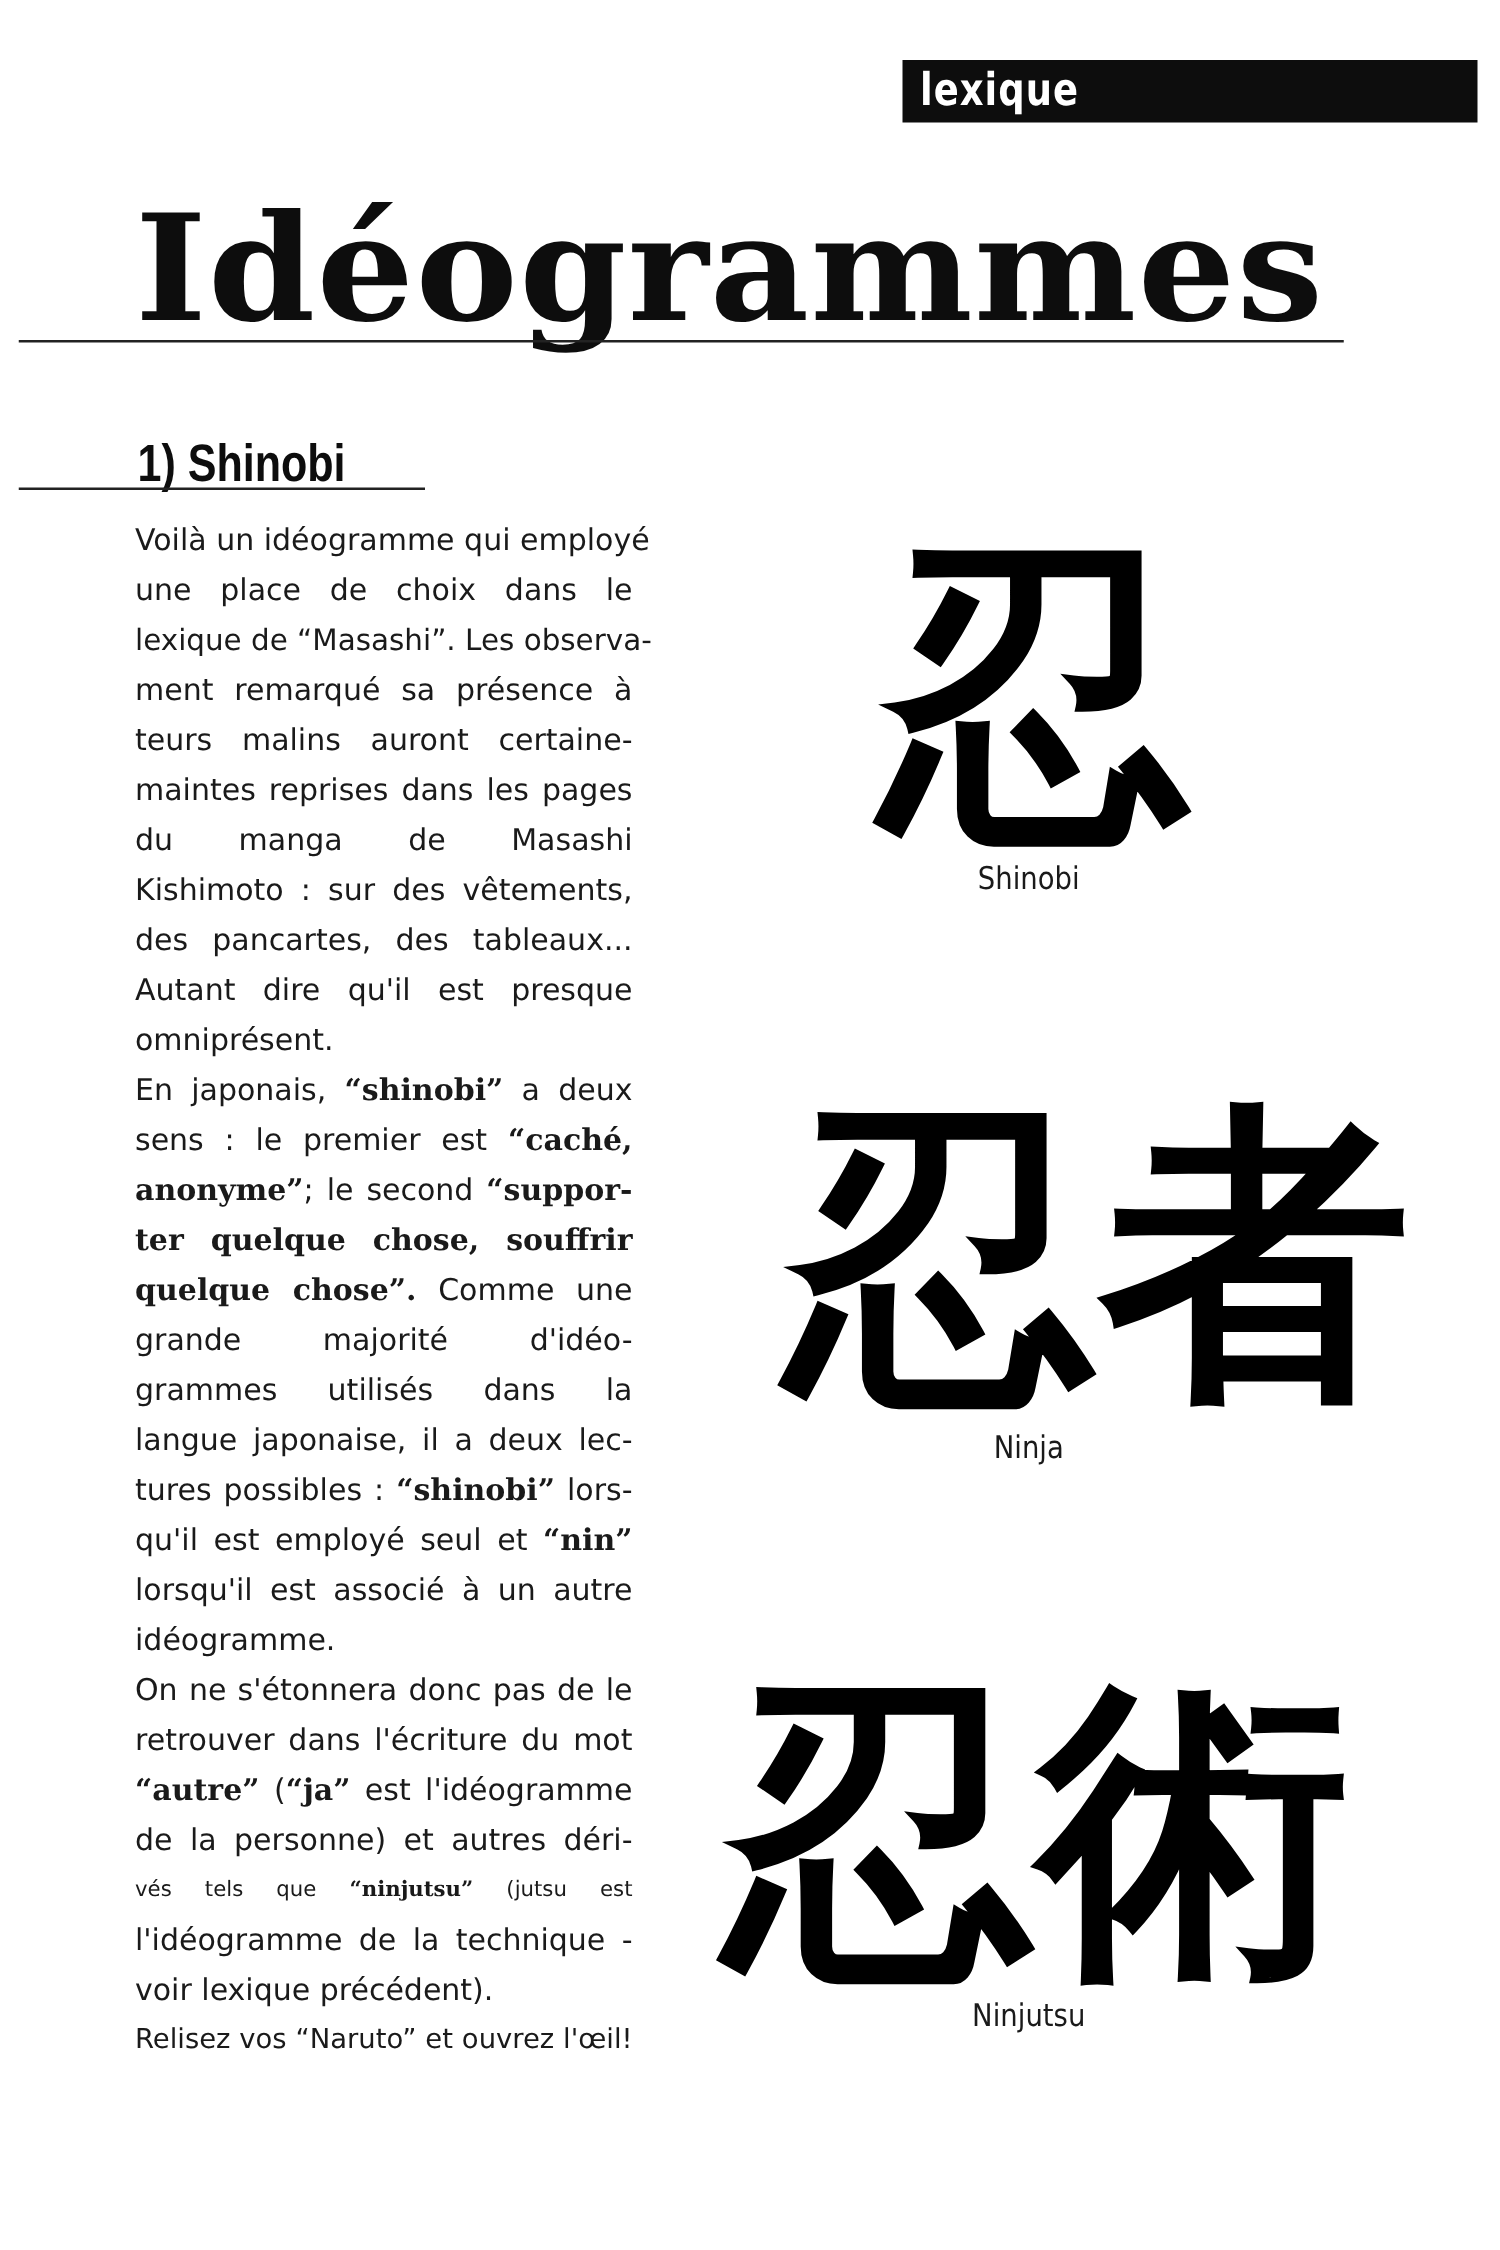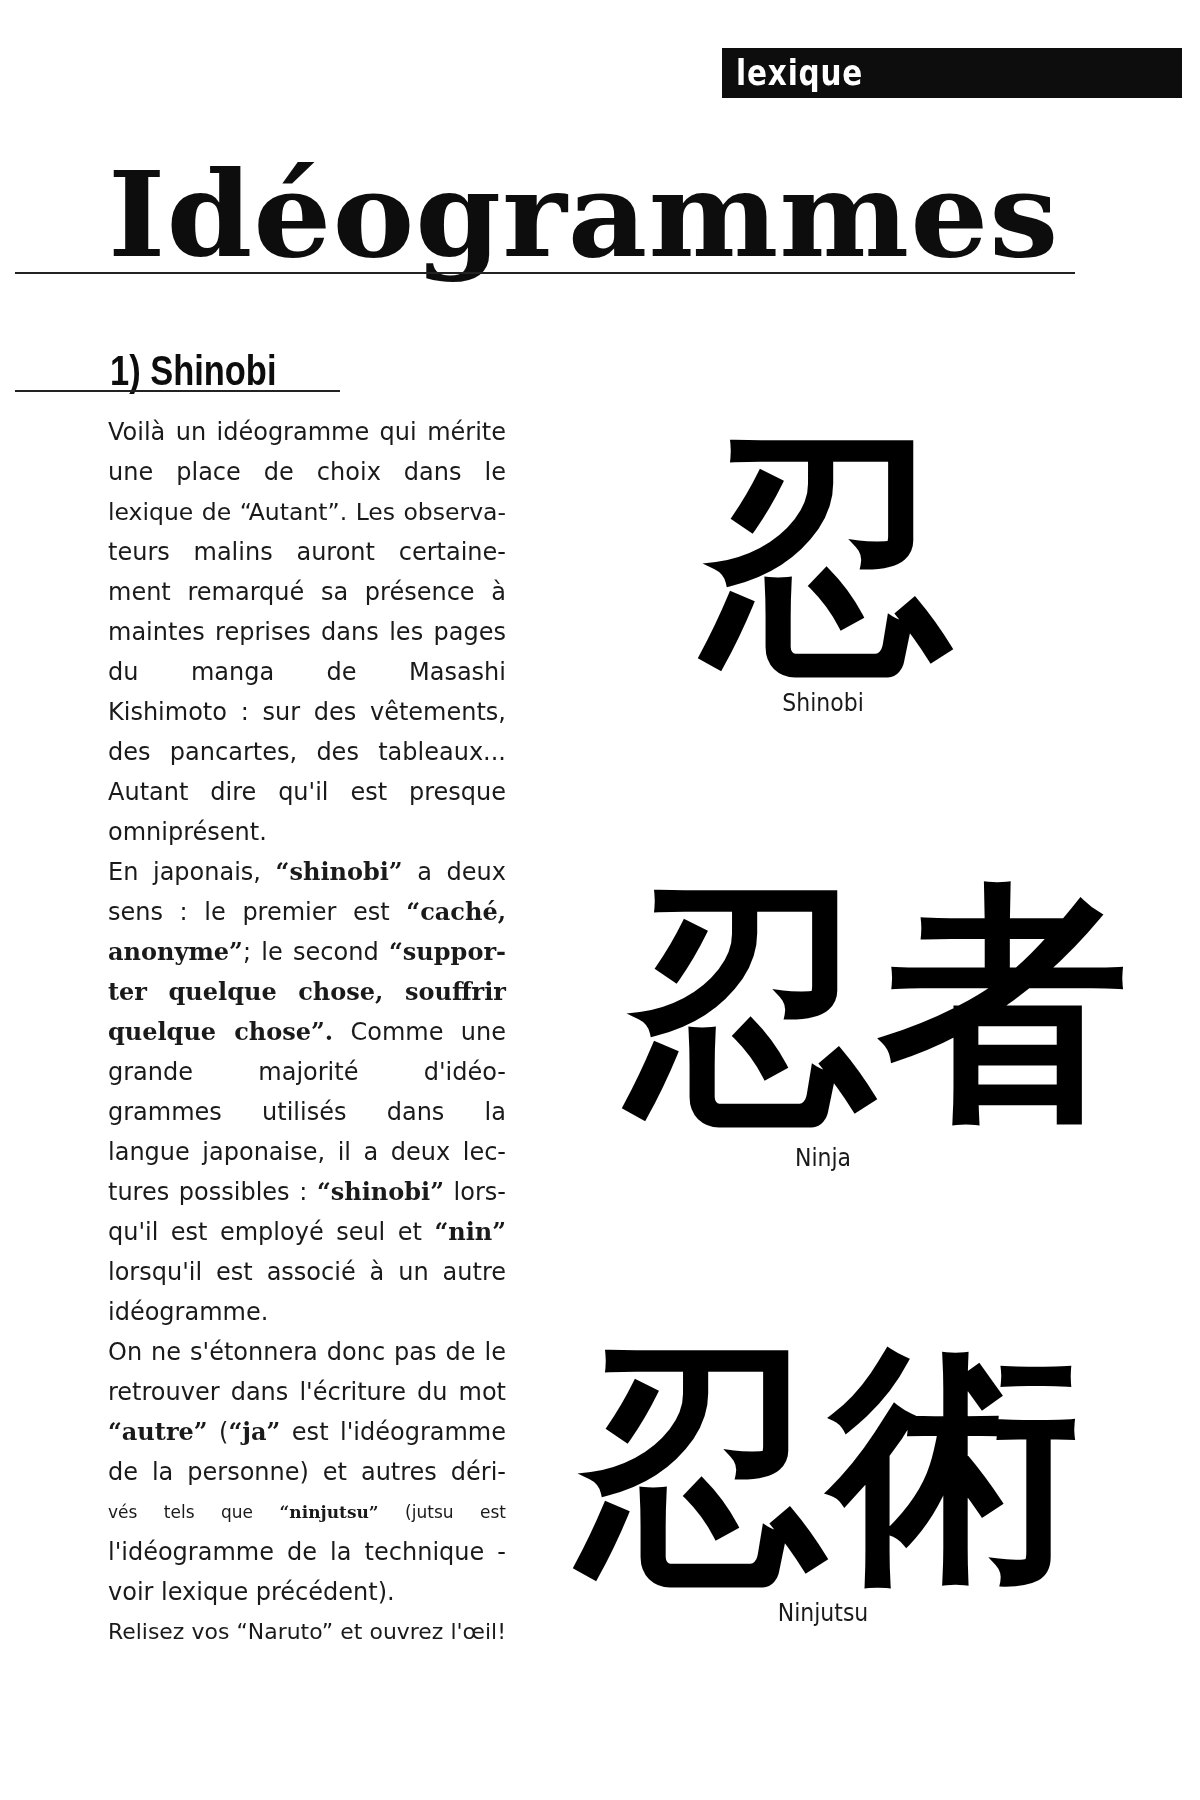--- a/index.html
+++ b/index.html
@@ -74,25 +74,25 @@
   <span>lexique</span>
 </div>
 
 <div class="title">Idéogrammes</div>
 <div class="title-rule"></div>
 
 <div class="sub-title">1) Shinobi</div>
 <div class="sub-rule"></div>
 
 <div class="body-text" id="body-text">
-    <span class="line"><span>Voilà un idéogramme qui mérite</span></span>
+    <span class="line"><span>Voilà un idéogramme qui employé</span></span>
     <span class="line"><span>une place de choix dans le</span></span>
-    <span class="line" style="font-size: 23.5271px;"><span>lexique de “Autant”. Les observa-</span></span>
+    <span class="line" style="font-size: 23.5271px;"><span>lexique de “Masashi”. Les observa-</span></span>
+    <span class="line"><span>ment remarqué sa présence à</span></span>
     <span class="line"><span>teurs malins auront certaine-</span></span>
-    <span class="line"><span>ment remarqué sa présence à</span></span>
     <span class="line"><span>maintes reprises dans les pages</span></span>
     <span class="line"><span>du manga de Masashi</span></span>
     <span class="line"><span>Kishimoto : sur des vêtements,</span></span>
     <span class="line"><span>des pancartes, des tableaux...</span></span>
     <span class="line"><span>Autant dire qu'il est presque</span></span>
     <span class="line last"><span>omniprésent.</span></span>
     <span class="line"><span>En japonais, </span><b>“shinobi”</b><span> a deux</span></span>
     <span class="line"><span>sens : le premier est </span><b>“caché,</b></span>
     <span class="line"><b>anonyme”</b><span>; le second </span><b>“suppor-</b></span>
     <span class="line"><b>ter quelque chose, souffrir</b></span>

